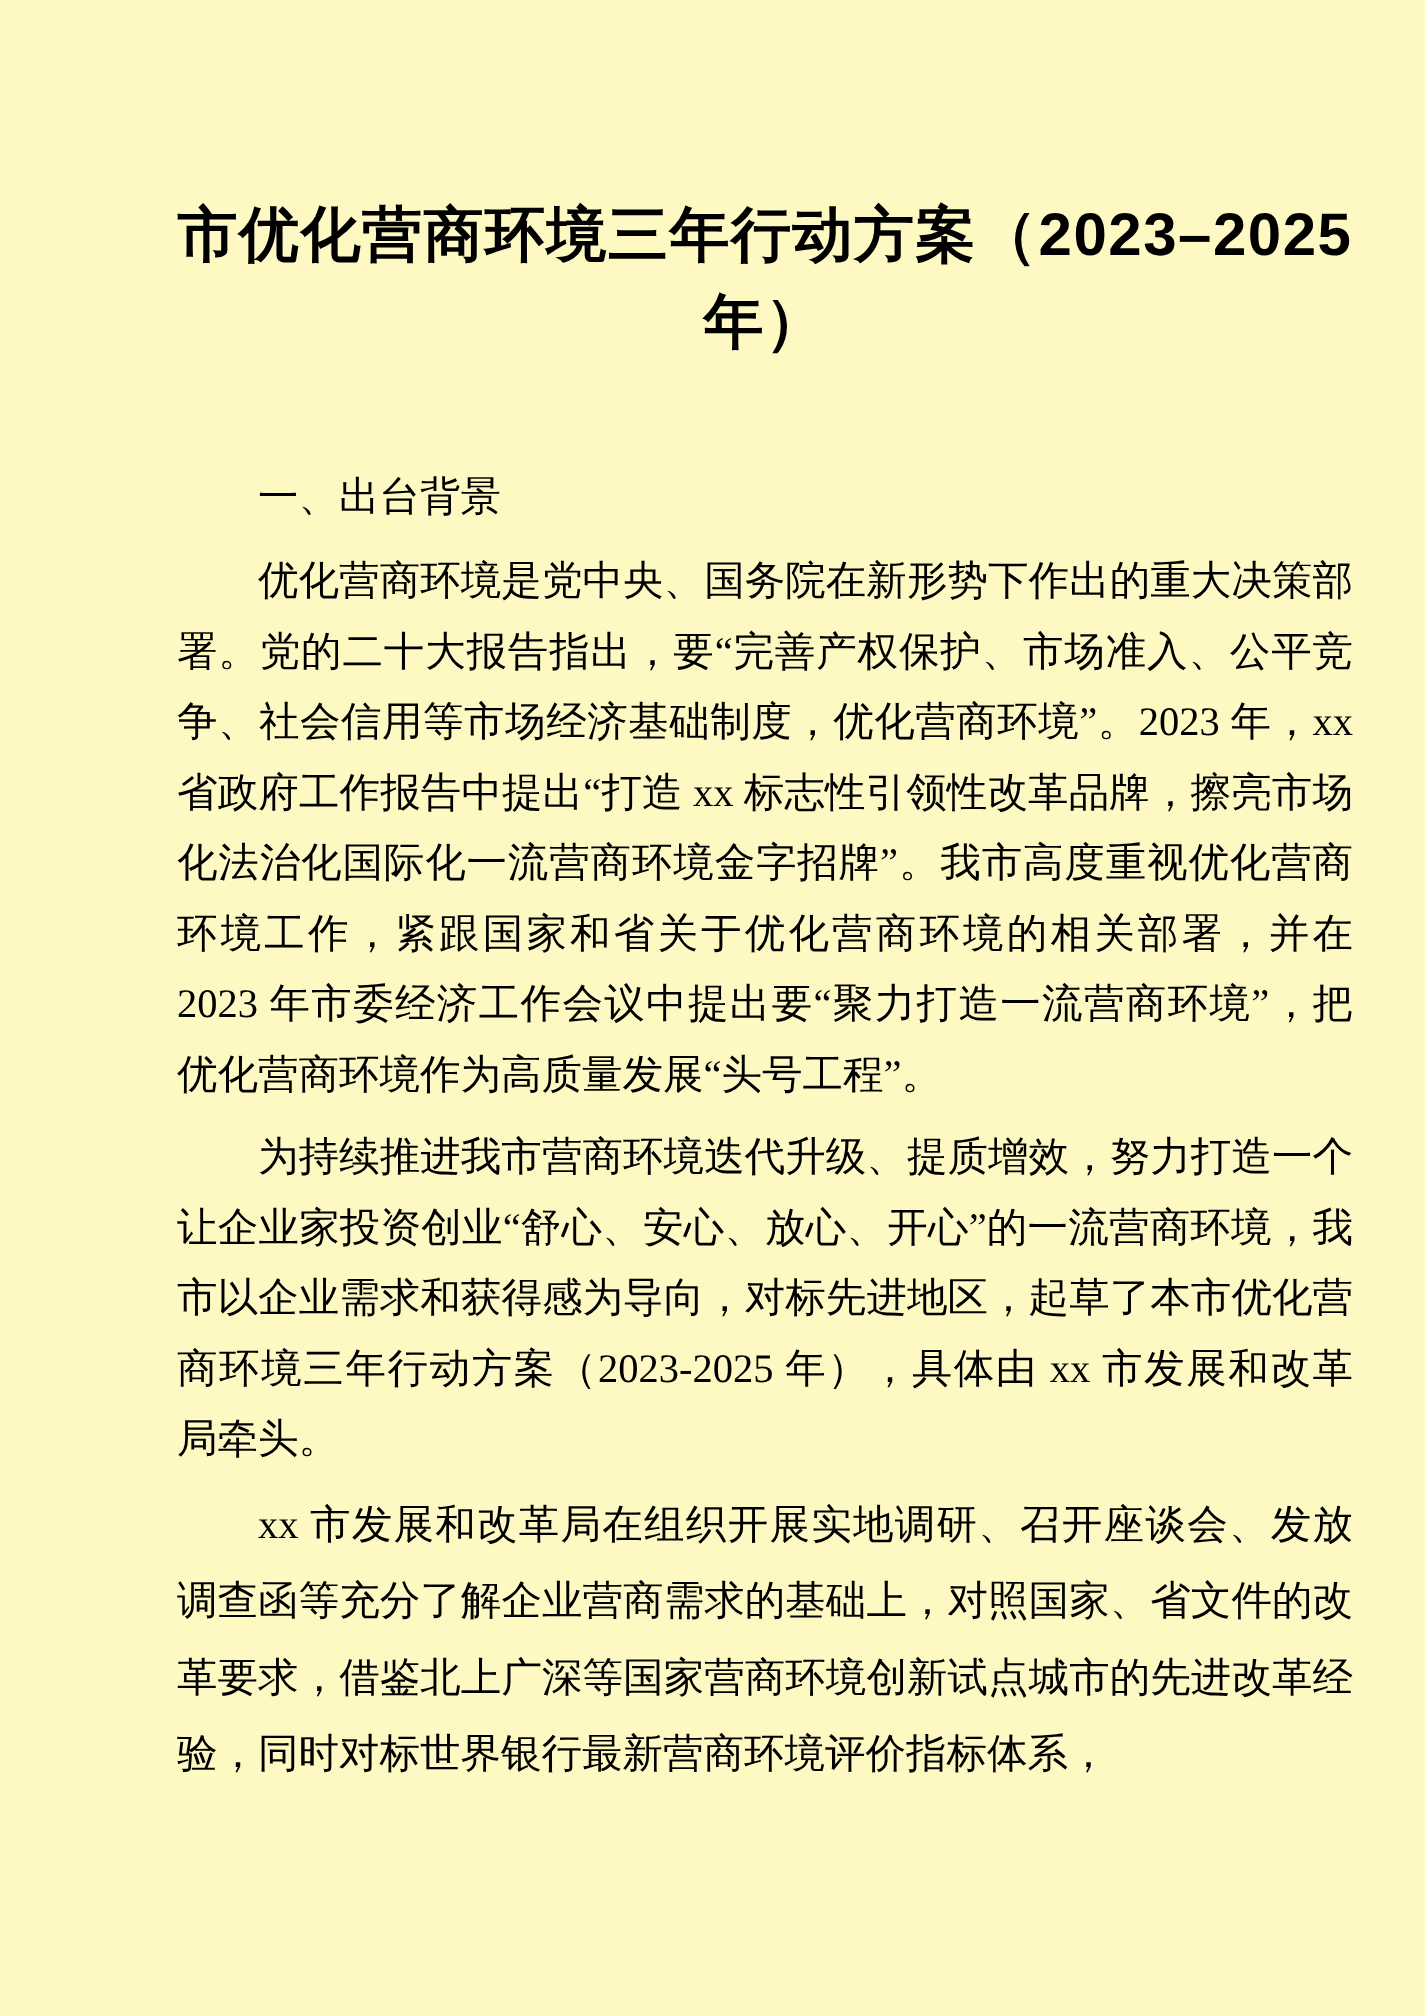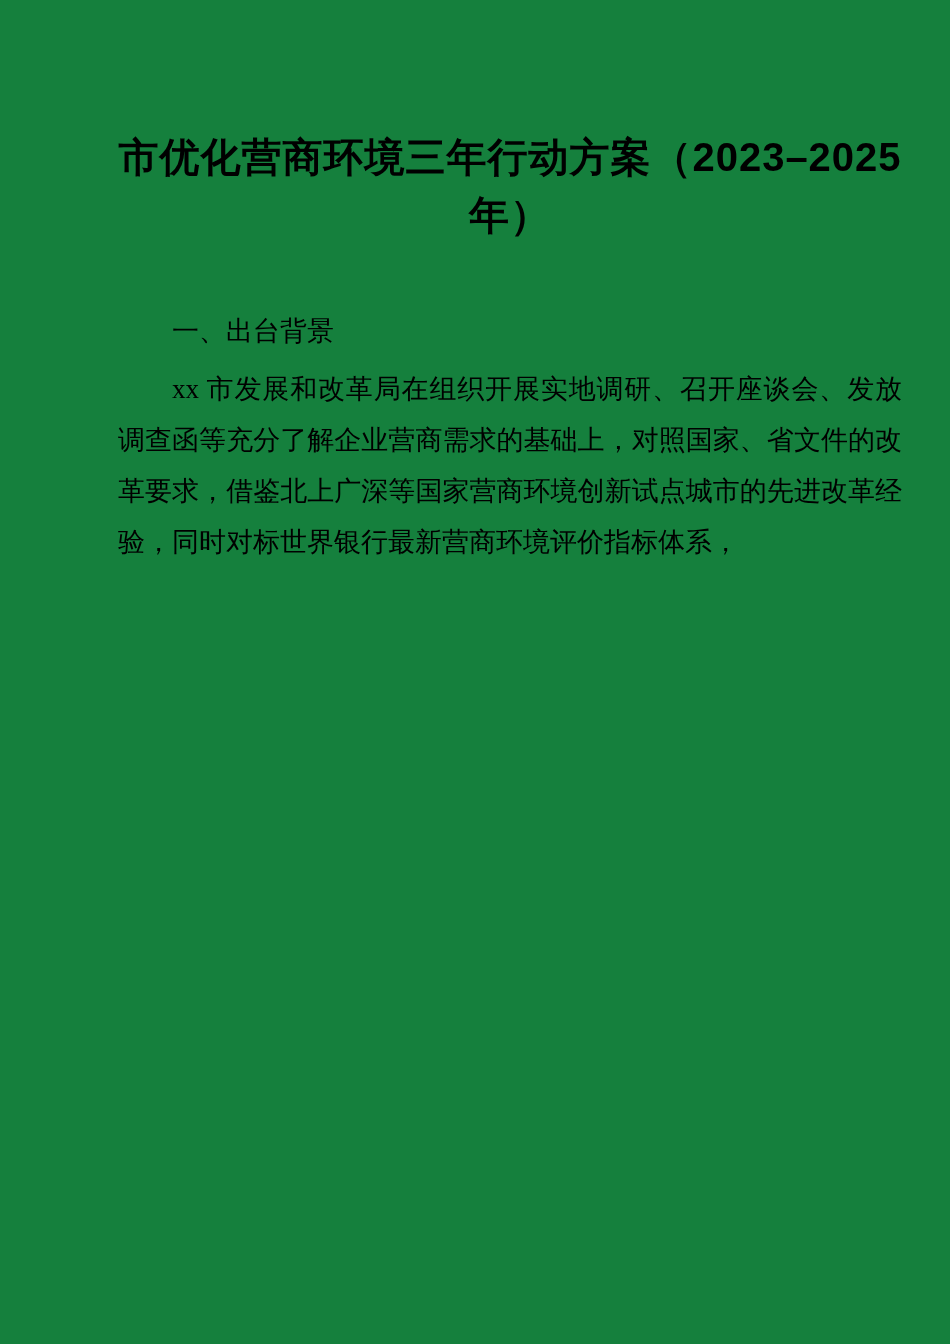--- a/index.html
+++ b/index.html
@@ -12,21 +12,21 @@
     height: 1344px;
     overflow: hidden;
     font-family: "Liberation Serif", serif;
     color: #000000;
   }
   .page {
     box-sizing: border-box;
     width: 950px;
     height: 1344px;
     padding: 128px 48px 0 118px;
-    background: #15803d;
+    background: #fef9c3;
   }
   .doc-title {
     font-family: "Liberation Sans", sans-serif;
     font-weight: bold;
     font-size: 40px;
     line-height: 1.45;
     text-align: center;
     margin: 0 0 64px 0;
     letter-spacing: 1px;
   }
@@ -52,18 +52,20 @@
 </style>
 </head>
 <body>
 
 <div class="page">
 
   <h1 class="doc-title">市优化营商环境三年行动方案（2023–2025年）</h1>
 
   <h2 class="section-heading">一、出台背景</h2>
 
+  <p class="para">优化营商环境是党中央、国务院在新形势下作出的重大决策部署。党的二十大报告指出，要“完善产权保护、市场准入、公平竞争、社会信用等市场经济基础制度，优化营商环境”。2023 年，xx 省政府工作报告中提出“打造 xx 标志性引领性改革品牌，擦亮市场化法治化国际化一流营商环境金字招牌”。我市高度重视优化营商环境工作，紧跟国家和省关于优化营商环境的相关部署，并在 2023 年市委经济工作会议中提出要“聚力打造一流营商环境”，把优化营商环境作为高质量发展“头号工程”。</p>
 
+  <p class="para">为持续推进我市营商环境迭代升级、提质增效，努力打造一个让企业家投资创业“舒心、安心、放心、开心”的一流营商环境，我市以企业需求和获得感为导向，对标先进地区，起草了本市优化营商环境三年行动方案（2023-2025 年），具体由 xx 市发展和改革局牵头。</p>
 
 
   <p class="para para-wide">xx 市发展和改革局在组织开展实地调研、召开座谈会、发放调查函等充分了解企业营商需求的基础上，对照国家、省文件的改革要求，借鉴北上广深等国家营商环境创新试点城市的先进改革经验，同时对标世界银行最新营商环境评价指标体系，</p>
 
 </div>
 
 </body></html>

